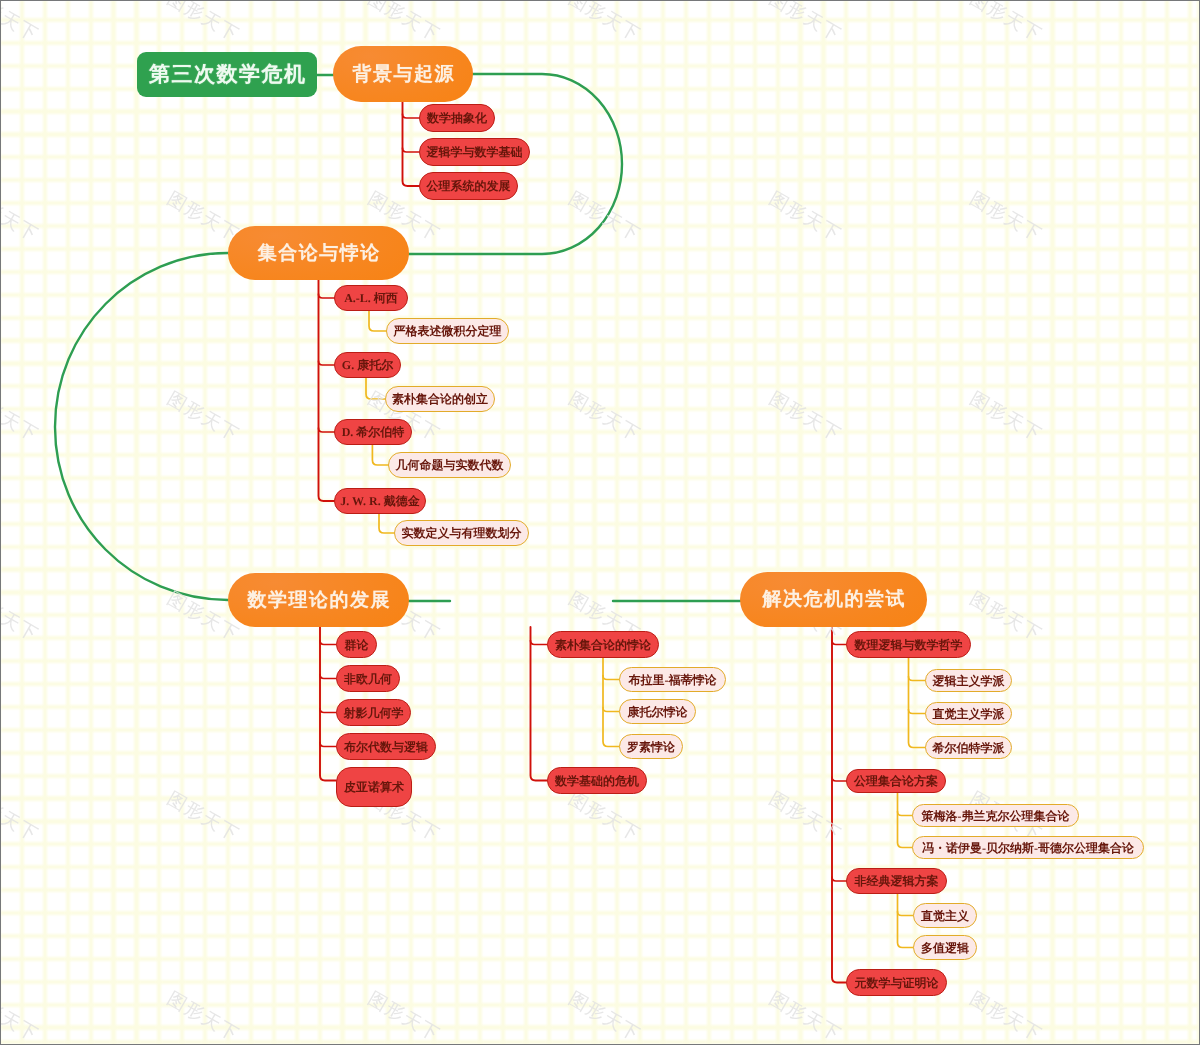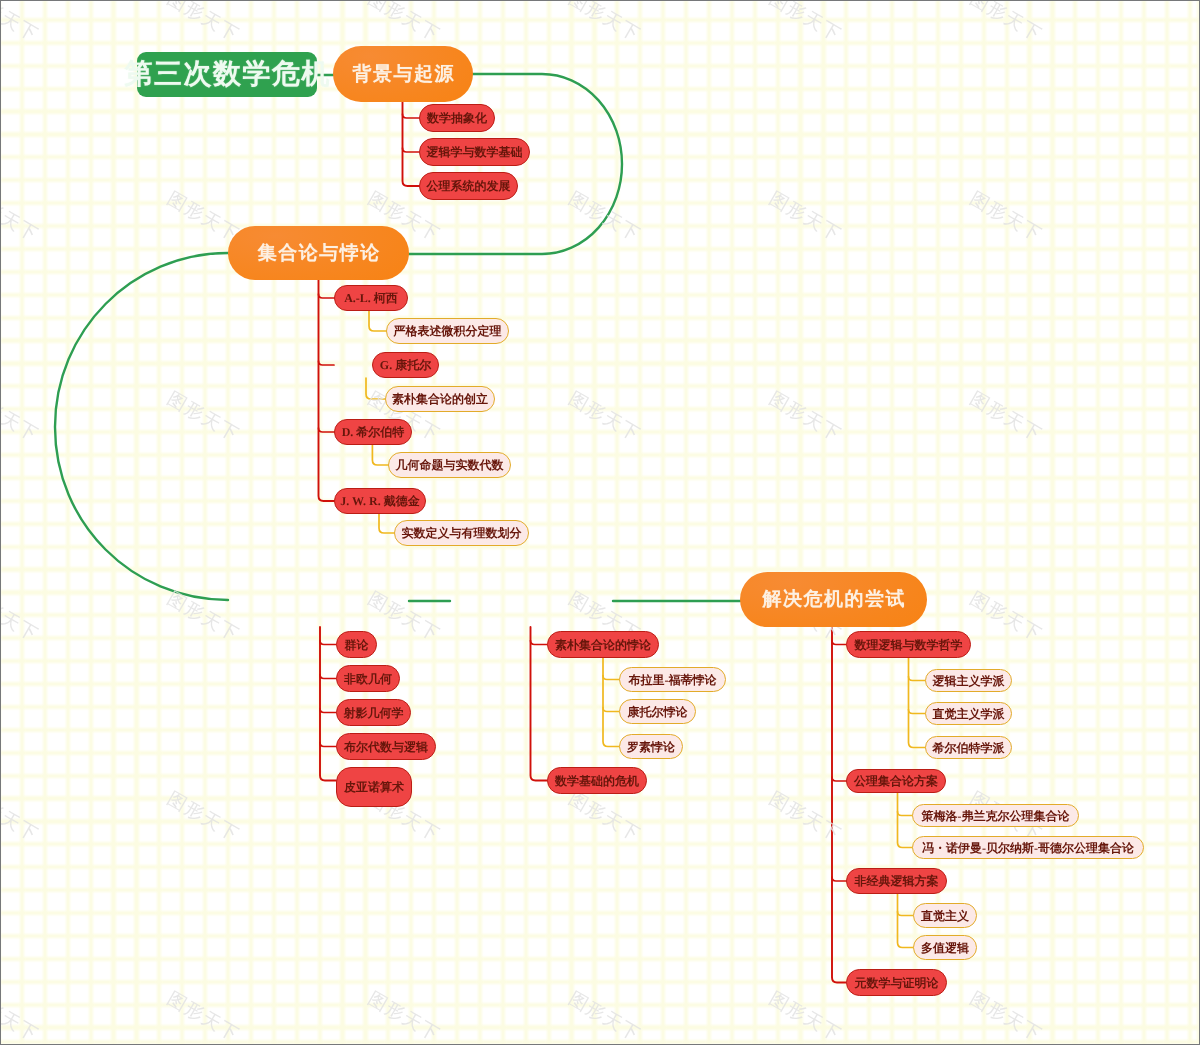--- a/index.html
+++ b/index.html
@@ -16,21 +16,21 @@
         repeating-linear-gradient(to bottom, #fcfce2 0 4.2px, rgba(255,255,255,0) 4.2px 22.9px);
       background-position:-3px -5px;filter:blur(1.1px);}
   #wm{position:absolute;left:0;top:0;width:1200px;height:1045px;}
   #links{position:absolute;left:0;top:0;width:1200px;height:1045px;}
   .node{position:absolute;box-sizing:border-box;display:flex;align-items:center;
       justify-content:center;white-space:nowrap;line-height:1;
       -webkit-font-smoothing:antialiased;text-rendering:geometricPrecision;}
   #nodes{position:absolute;left:0;top:0;width:1200px;height:1045px;
       opacity:.999;}
   .root{background:#2fa14f;color:#eefaf0;border-radius:9px;
-      font-size:28px;font-weight:700;letter-spacing:1.5px;text-indent:1.5px;
+      font-size:21px;font-weight:700;letter-spacing:1.5px;text-indent:1.5px;
       text-shadow:0 0 1.2px rgba(236,252,238,.65);}
   .main{background:#f7820f;
       background-image:radial-gradient(145% 185% at 26% 18%, #f78b33 0%, #f7851c 48%, #f87e06 100%);
       color:#fdf0e2;border-radius:28px;
       font-size:19px;font-weight:700;letter-spacing:1.5px;text-indent:1.5px;
       text-shadow:0 0 1px rgba(255,235,215,.45);}
   .lvl2{background:#ef4444;color:#67160b;border:1.7px solid #bb1d15;
       border-radius:15px;font-size:12px;font-weight:700;letter-spacing:0;
       text-indent:0;}
   .lvl3{background:#fce9e7;color:#67160b;border:1.6px solid #e2ab2a;
@@ -117,26 +117,27 @@
     </svg>
   <div id="nodes">
       <div class="node root" style="left: 137px; top: 52px; width: 180px; height: 45px;">第三次数学危机</div>
       <div class="node main" style="left: 333px; top: 46px; width: 140px; height: 56px;">背景与起源</div>
       <div class="node lvl2" style="left: 419px; top: 104px; width: 76px; height: 28px;">数学抽象化</div>
       <div class="node lvl2" style="left: 419px; top: 138px; width: 111px; height: 28px;">逻辑学与数学基础</div>
       <div class="node lvl2" style="left: 419px; top: 172px; width: 99px; height: 28px;">公理系统的发展</div>
       <div class="node main" style="left: 228px; top: 226px; width: 181px; height: 54px;">集合论与悖论</div>
       <div class="node lvl2" style="left: 334px; top: 285px; width: 74px; height: 26px;">A.-L. 柯西</div>
       <div class="node lvl3" style="left: 386px; top: 318px; width: 123px; height: 26px;">严格表述微积分定理</div>
-      <div class="node lvl2" style="left: 334px; top: 352px; width: 67px; height: 26px; margin-left: 38px;">G. 康托尔</div>
+      <div class="node lvl2" style="left: 334px; top: 352px; width: 67px; height: 26px;">G. 康托尔</div>
       <div class="node lvl3" style="left: 385px; top: 386px; width: 110px; height: 26px;">素朴集合论的创立</div>
       <div class="node lvl2" style="left: 334px; top: 419px; width: 78px; height: 26px;">D. 希尔伯特</div>
       <div class="node lvl3" style="left: 388px; top: 452px; width: 123px; height: 26px; font-family: Liberation Serif, serif;">几何命题与实数代数</div>
       <div class="node lvl2" style="left: 334px; top: 488px; width: 92px; height: 26px;">J. W. R. 戴德金</div>
       <div class="node lvl3" style="left: 394px; top: 520px; width: 135px; height: 26px;">实数定义与有理数划分</div>
+      <div class="node main" style="left: 228px; top: 573px; width: 181px; height: 54px;">数学理论的发展</div>
       <div class="node lvl2" style="left: 336px; top: 631px; width: 41px; height: 27px;">群论</div>
       <div class="node lvl2" style="left: 336px; top: 665px; width: 64px; height: 27px;">非欧几何</div>
       <div class="node lvl2" style="left: 336px; top: 699px; width: 75px; height: 27px;">射影几何学</div>
       <div class="node lvl2" style="left: 336px; top: 733px; width: 100px; height: 27px;">布尔代数与逻辑</div>
       <div class="node lvl2" style="left: 336px; top: 767px; width: 76px; height: 40px;">皮亚诺算术</div>
       <div class="node lvl2" style="left: 547px; top: 631px; width: 112px; height: 27px;">素朴集合论的悖论</div>
       <div class="node lvl3" style="left: 619px; top: 667px; width: 107px; height: 25px;">布拉里-福蒂悖论</div>
       <div class="node lvl3" style="left: 619px; top: 699px; width: 77px; height: 25px;">康托尔悖论</div>
       <div class="node lvl3" style="left: 619px; top: 734px; width: 64px; height: 25px;">罗素悖论</div>
       <div class="node lvl2" style="left: 547px; top: 767px; width: 100px; height: 27px;">数学基础的危机</div>

